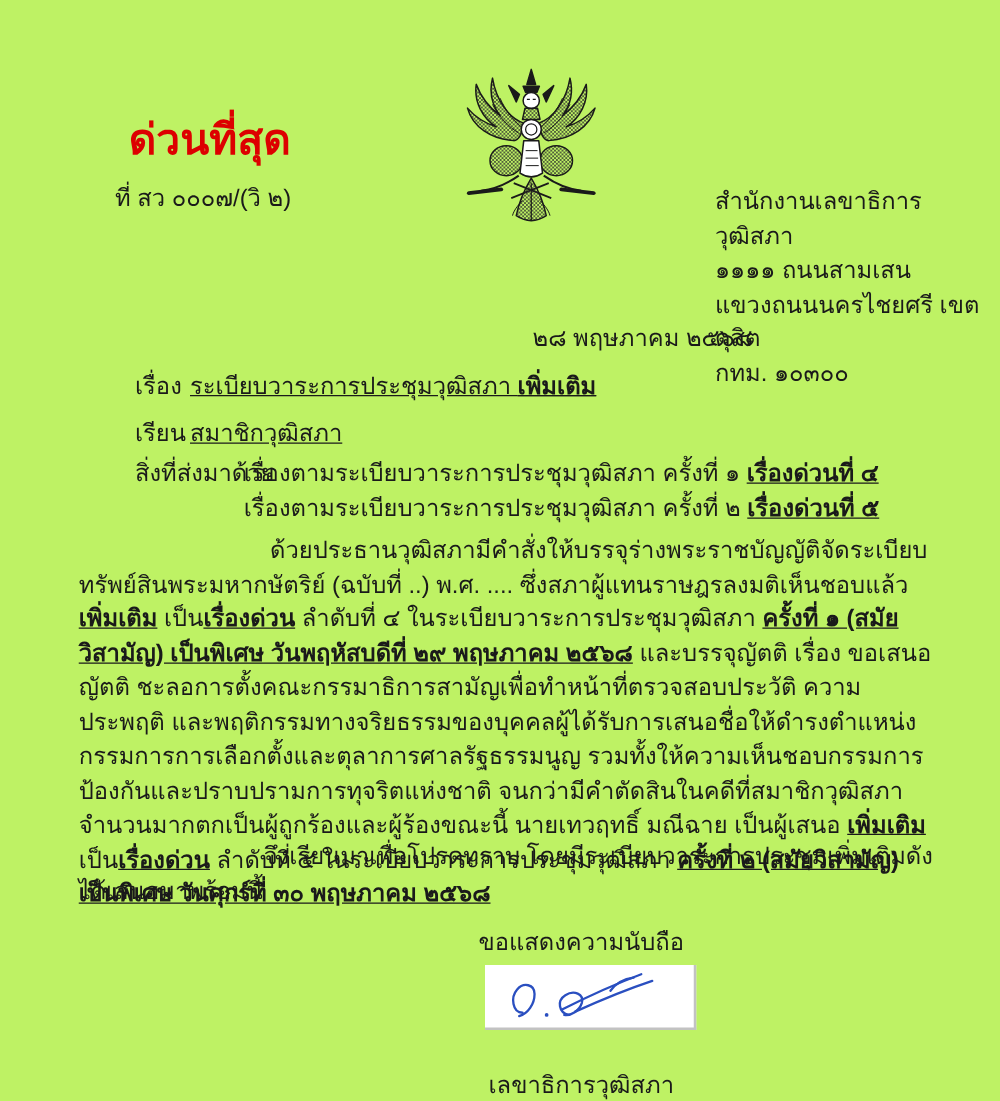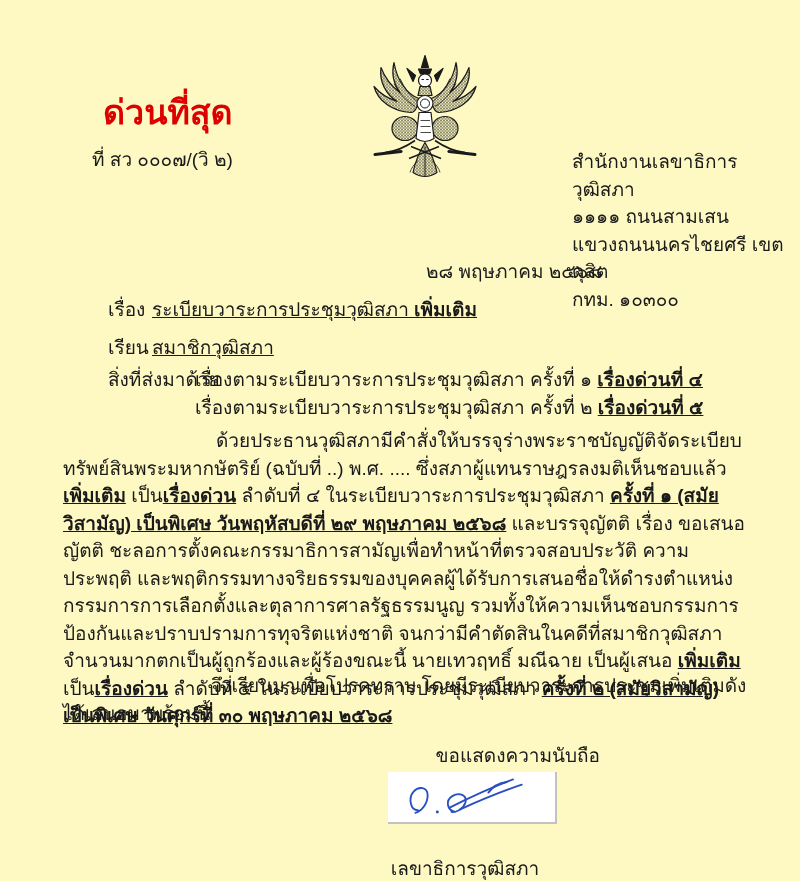--- a/index.html
+++ b/index.html
@@ -1,37 +1,37 @@
 <!DOCTYPE html>
 <html style="--c-urgent_red: #dd0000; --c-ink_blue: #2a4fc0; --c-text_black: #1a1a1a;"><head>
 <meta charset="utf-8">
 <style>
   html,body{margin:0;padding:0;background:#ffffff;}
   body{font-family:"Liberation Sans","DejaVu Sans",sans-serif;color:#1a1a1a;}
-  .page{position:relative;width:800px;height:881px;background:#fef9c3;overflow:hidden;
+  .page{position:relative;width:800px;height:881px;background:#bef264;overflow:hidden;
         font-size:19px;line-height:27.5px;}
   .abs{position:absolute;}
   .b{font-weight:bold;}
   .u{text-decoration:underline;}
   .urgency{left:103px;top:90px;font-size:34px;line-height:44px;font-weight:bold;
            color:var(--c-urgent_red,#dd0000);}
   .doc-number{left:92px;top:146px;text-align:center;}
   .emblem{left:363px;top:54px;width:124px;height:127px;}
   .emblem svg{width:100%;height:100%;display:block;}
   .sender{left:572px;top:148px;}
   .date-line{left:426px;top:258px;}
   .field-label{left:108px;}
   .field-value{left:152px;text-decoration:underline;}
   .subject-row{top:296px;}
   .to-row{top:334px;}
   .attach-label{left:108px;top:366px;}
   .attach-items{left:195px;top:366px;}
   .body-par{left:63px;top:427px;width:684px;text-indent:153px;text-align:left;}
   .closing{left:63px;top:672px;width:684px;text-indent:148px;}
-  .salute{left:330px;top:742px;width:270px;text-align:right;}
+  .salute{left:330px;top:742px;width:270px;text-align:center;font-family:Liberation Mono, monospace;}
   .sig-box{left:388px;top:772px;width:167px;height:50px;background:#fff;
            border-right:2px solid #c2c2c2;border-bottom:2px solid #c2c2c2;}
   .sig-box svg{position:absolute;left:6px;top:3px;}
   .sig-name{left:320px;top:827px;width:290px;text-align:center;}
   .sig-title{left:320px;top:855px;width:290px;text-align:center;}
 </style>
 </head>
 <body>
 
 <div class="page">

